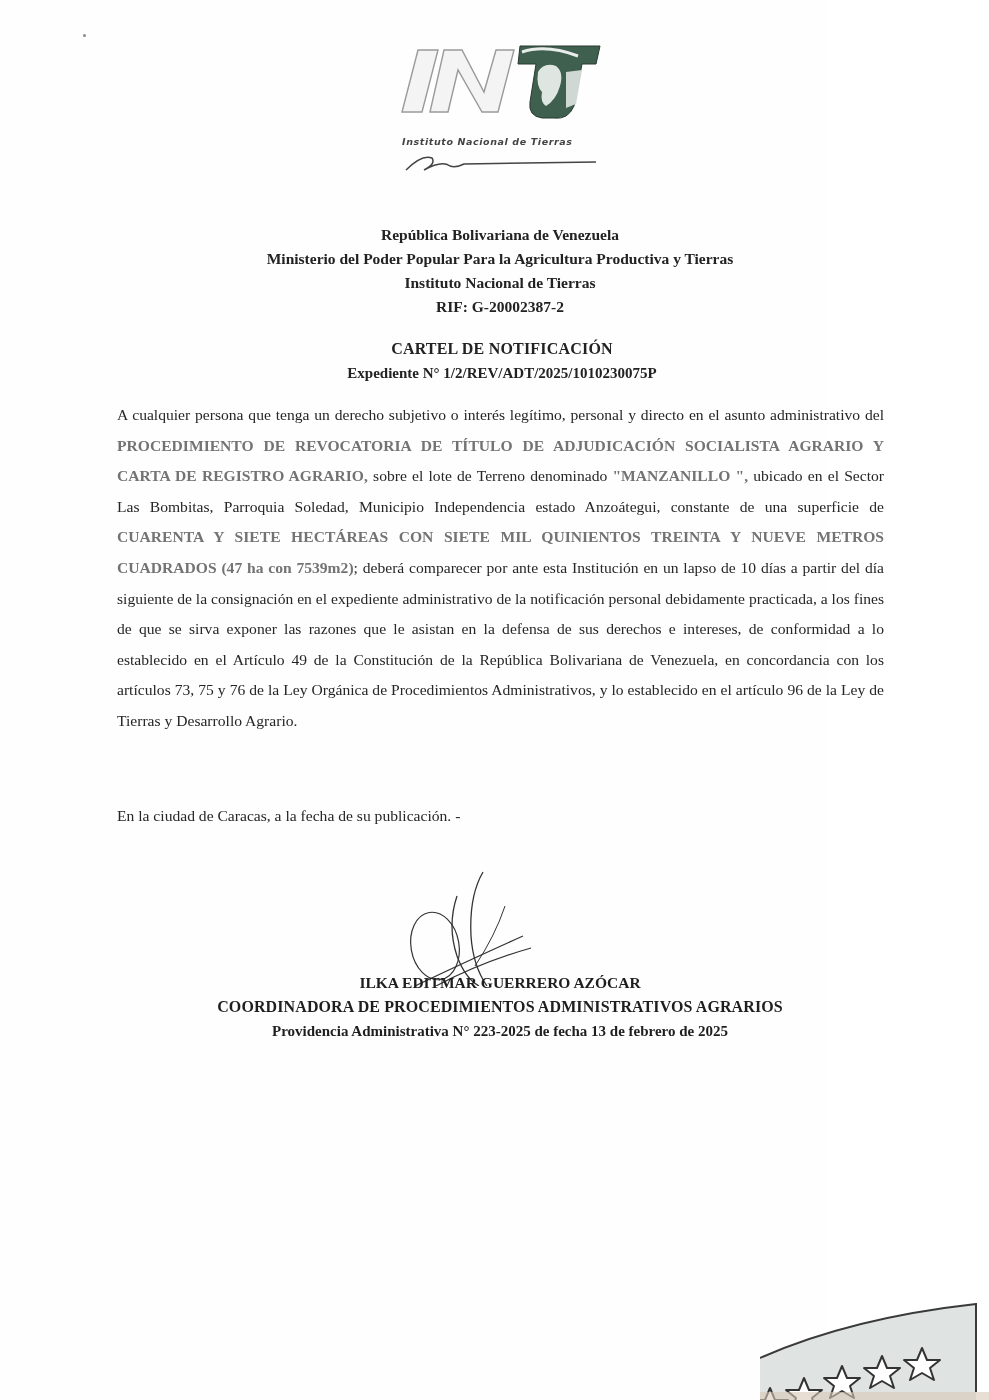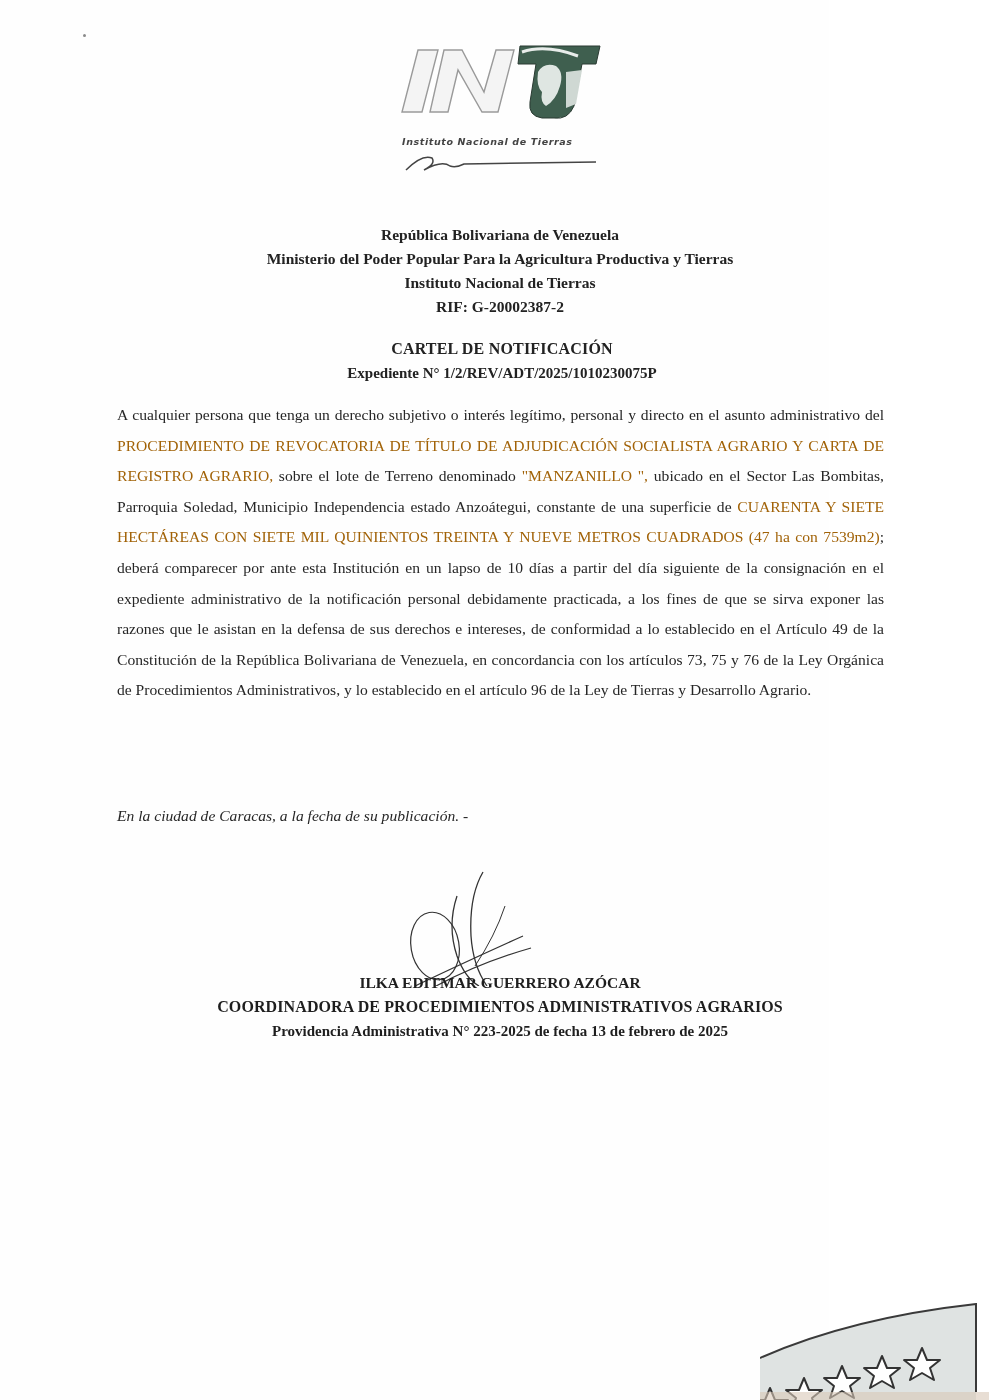--- a/index.html
+++ b/index.html
@@ -16,22 +16,22 @@
 
   
   .header { position: absolute; left: 0; top: 223px; width: 1000px; text-align: center; font-weight: bold; font-size: 15.5px; line-height: 24px; color: #222; }
   .header div { white-space: nowrap; }
   .title-block { position: absolute; left: 0; top: 337px; width: 1004px; text-align: center; font-weight: bold; color: #222; }
   .title-block .t1 { font-size: 16px; line-height: 24px; letter-spacing: 0.2px; }
   .title-block .t2 { font-size: 15px; line-height: 24px; }
 
   
   .body-text { position: absolute; left: 117px; top: 400px; width: 767px; font-size: 15.6px; line-height: 30.6px; text-align: justify; color: #262626; }
-  .body-text b { font-weight: normal; color: #a16207; }
-  .closing { position: absolute; left: 117px; top: 804px; font-size: 15.6px; line-height: 24px; color: #262626; white-space: nowrap; font-style: italic; }
+  .body-text b { font-weight: bold; color: #737373; }
+  .closing { position: absolute; left: 117px; top: 804px; font-size: 15.6px; line-height: 24px; color: #262626; white-space: nowrap; }
 
   
   .signature { position: absolute; left: 395px; top: 866px; width: 150px; height: 120px; }
   .sign-block { position: absolute; left: 0; top: 971px; width: 1000px; text-align: center; font-weight: bold; color: #1e1e1e; }
   .sign-block .n1 { font-size: 15.5px; line-height: 24px; }
   .sign-block .n2 { font-size: 16px; line-height: 24px; letter-spacing: 0.1px; }
   .sign-block .n3 { font-size: 15px; line-height: 24px; }
 
   
   .emblem { position: absolute; left: 760px; top: 1280px; width: 229px; height: 120px; }

